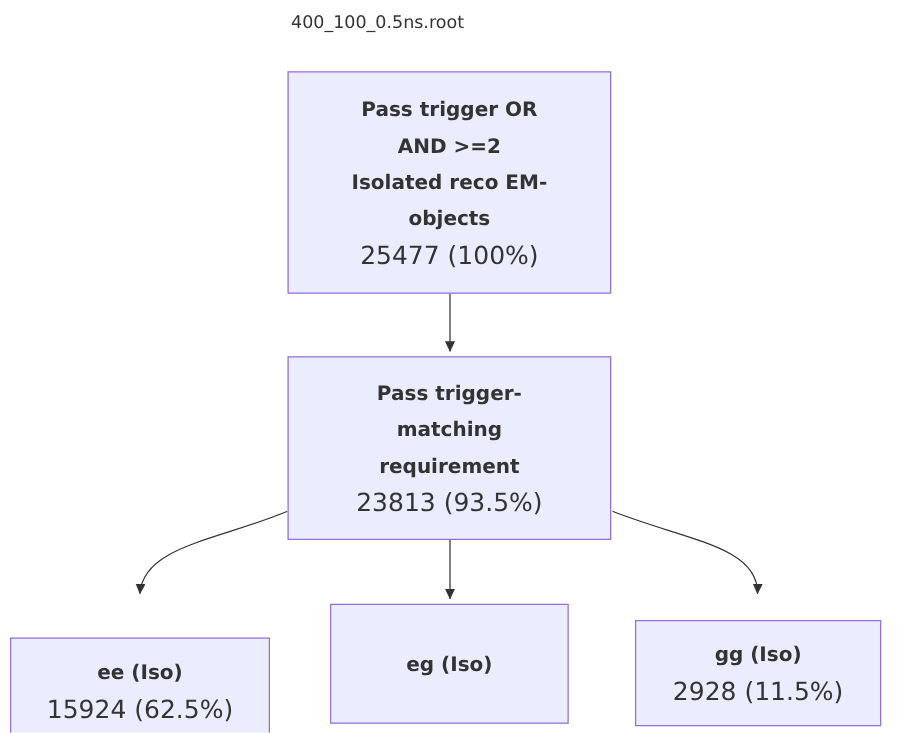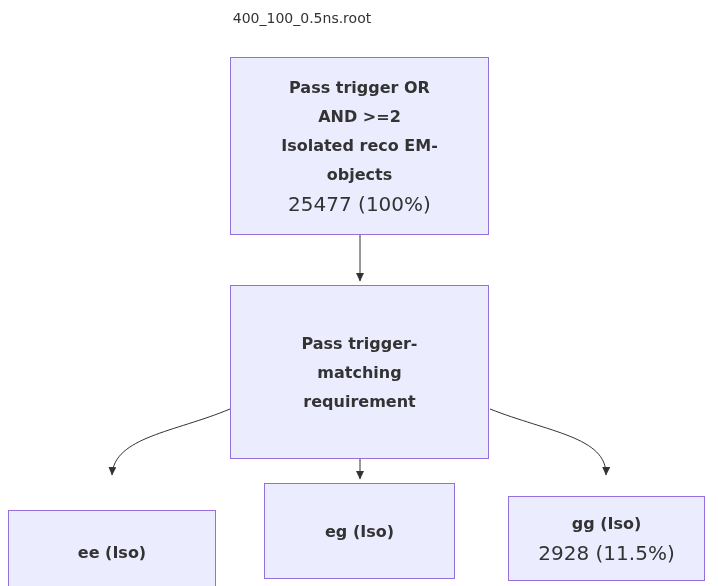--- a/index.html
+++ b/index.html
@@ -20,21 +20,21 @@
     text-align: center;
   }
   .node-label {
     font-weight: bold; font-size: 16px; line-height: 29px;
     white-space: pre-line; color: #333333;
   }
   .node-count {
     font-weight: normal; font-size: 20px; line-height: 30px; color: #333333;
   }
   #node-root       { left: 230px; top: 57px;  width: 259px; height: 178px; }
-  #node-trigmatch  { left: 230px; top: 285px; width: 259px; height: 174px; }
+  #node-trigmatch  { left: 230px; top: 285px; width: 259px; height: 147px; }
   #node-ee         { left: 8px;   top: 483px; width: 208px; height: 85px; margin-top: 27px; }
   #node-eg         { left: 264px; top: 483px; width: 191px; height: 96px; }
   #node-gg         { left: 508px; top: 496px; width: 197px; height: 85px; }
   svg.edges {
     position: absolute; left: 0; top: 0; width: 718px; height: 586px;
     pointer-events: none;
   }
   svg.edges path.edge { fill: none; stroke: #333333; stroke-width: 1px; }
 </style>
 </head>
@@ -59,24 +59,26 @@
 AND &gt;=2
 Isolated reco EM-
 objects</div>
   <div class="node-count">25477 (100%)</div>
 </div>
 
 <div class="node" id="node-trigmatch">
   <div class="node-label">Pass trigger-
 matching
 requirement</div>
+  <div class="node-count">23813 (93.5%)</div>
 </div>
 
 <div class="node" id="node-ee">
   <div class="node-label">ee (Iso)</div>
+  <div class="node-count">15924 (62.5%)</div>
 </div>
 
 <div class="node" id="node-eg">
   <div class="node-label">eg (Iso)</div>
 </div>
 
 <div class="node" id="node-gg">
   <div class="node-label">gg (Iso)</div>
   <div class="node-count">2928 (11.5%)</div>
 </div>

